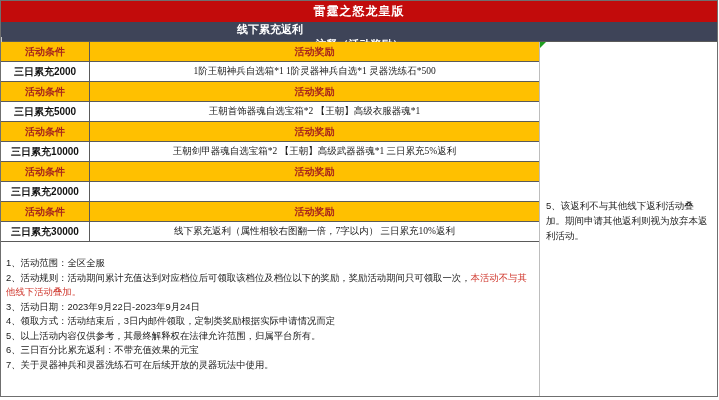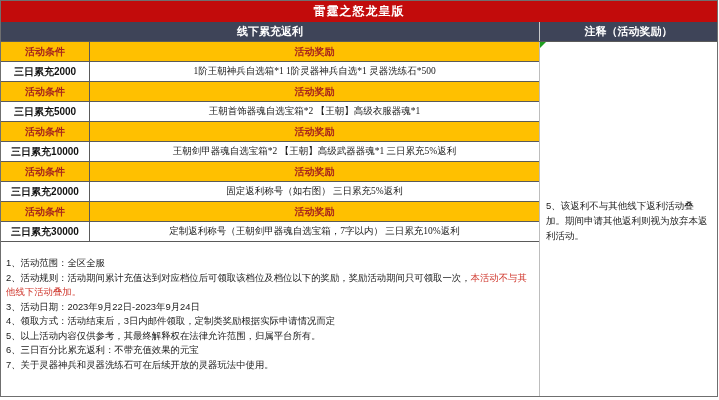--- a/index.html
+++ b/index.html
@@ -13,21 +13,21 @@
     overflow: hidden;
   }
   .title-bar {
     height: 21px;
     background: var(--title-red, #c20b0b);
     color: #ffffff;
     font-size: 12px; font-weight: bold;
     display: flex; align-items: center; justify-content: center;
     letter-spacing: 1px;
   }
-  .header-row { display: flex; height: 20px; background: var(--header-navy, #3e4458); border-bottom: 1px solid #5a5a5a; }
+  .header-row { display: flex; height: 20px; background: var(--header-navy, #3e4458); border-bottom: 1px solid #5a5a5a; flex-direction: column; }
   .header-left {
     width: 538px; color: #ffffff; font-size: 11px; font-weight: bold;
     display: flex; align-items: center; justify-content: center;
   }
   .header-right {
     flex: 1; color: #ffffff; font-size: 11px; font-weight: bold;
     display: flex; align-items: center; justify-content: center;
     border-left: 1px solid #c9c9c9;
   }
   .body { display: flex; height: 356px; }
@@ -108,29 +108,28 @@
           <div class="row row-data">
             <div class="cell-cond">三日累充10000</div>
             <div class="cell-reward">王朝剑甲器魂自选宝箱*2 【王朝】高级武器器魂*1 三日累充5%返利</div>
           </div>
           <div class="row row-label">
             <div class="cell-cond">活动条件</div>
             <div class="cell-reward">活动奖励</div>
           </div>
           <div class="row row-data">
             <div class="cell-cond">三日累充20000</div>
-            <div class="cell-reward">固定返利称号（如右图） 三日累充5%返利</div>
           </div>
           <div class="row row-label">
             <div class="cell-cond">活动条件</div>
             <div class="cell-reward">活动奖励</div>
           </div>
           <div class="row row-data">
             <div class="cell-cond">三日累充30000</div>
-            <div class="cell-reward">定制返利称号（王朝剑甲器魂自选宝箱，7字以内） 三日累充10%返利</div>
+            <div class="cell-reward">线下累充返利（属性相较右图翻一倍，7字以内） 三日累充10%返利</div>
           </div>
         </div>
       <div class="notes" id="notes">
           <div><span>1、活动范围：全区全服</span></div>
           <div><span>2、活动规则：活动期间累计充值达到对应档位后可领取该档位及档位以下的奖励，奖励活动期间只可领取一次，</span><span class="note-red">本活动不与其他线下活动叠加。</span></div>
           <div><span>3、活动日期：2023年9月22日-2023年9月24日</span></div>
           <div><span>4、领取方式：活动结束后，3日内邮件领取，定制类奖励根据实际申请情况而定</span></div>
           <div><span>5、以上活动内容仅供参考，其最终解释权在法律允许范围，归属平台所有。</span></div>
           <div><span>6、三日百分比累充返利：不带充值效果的元宝</span></div>
           <div><span>7、关于灵器神兵和灵器洗练石可在后续开放的灵器玩法中使用。</span></div>

